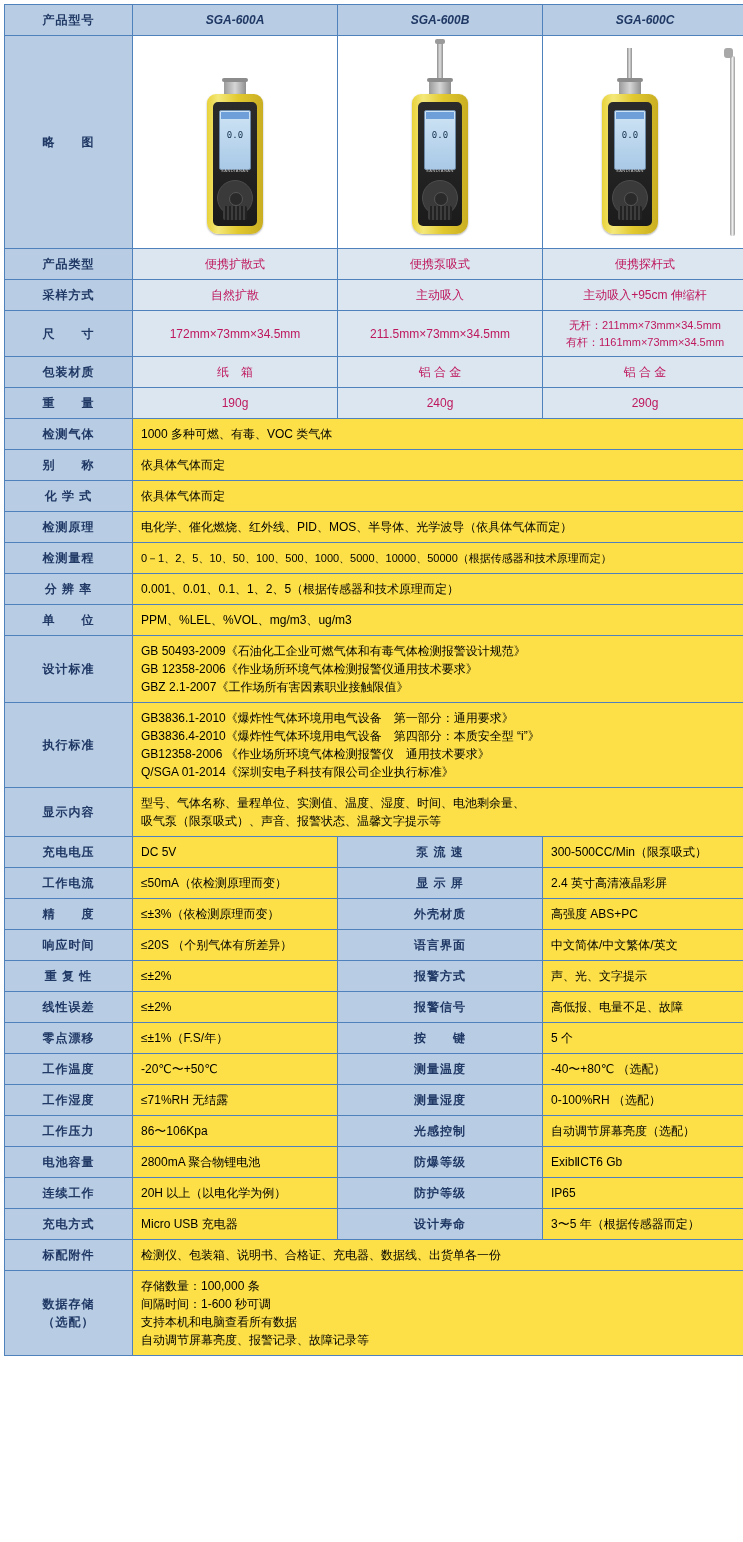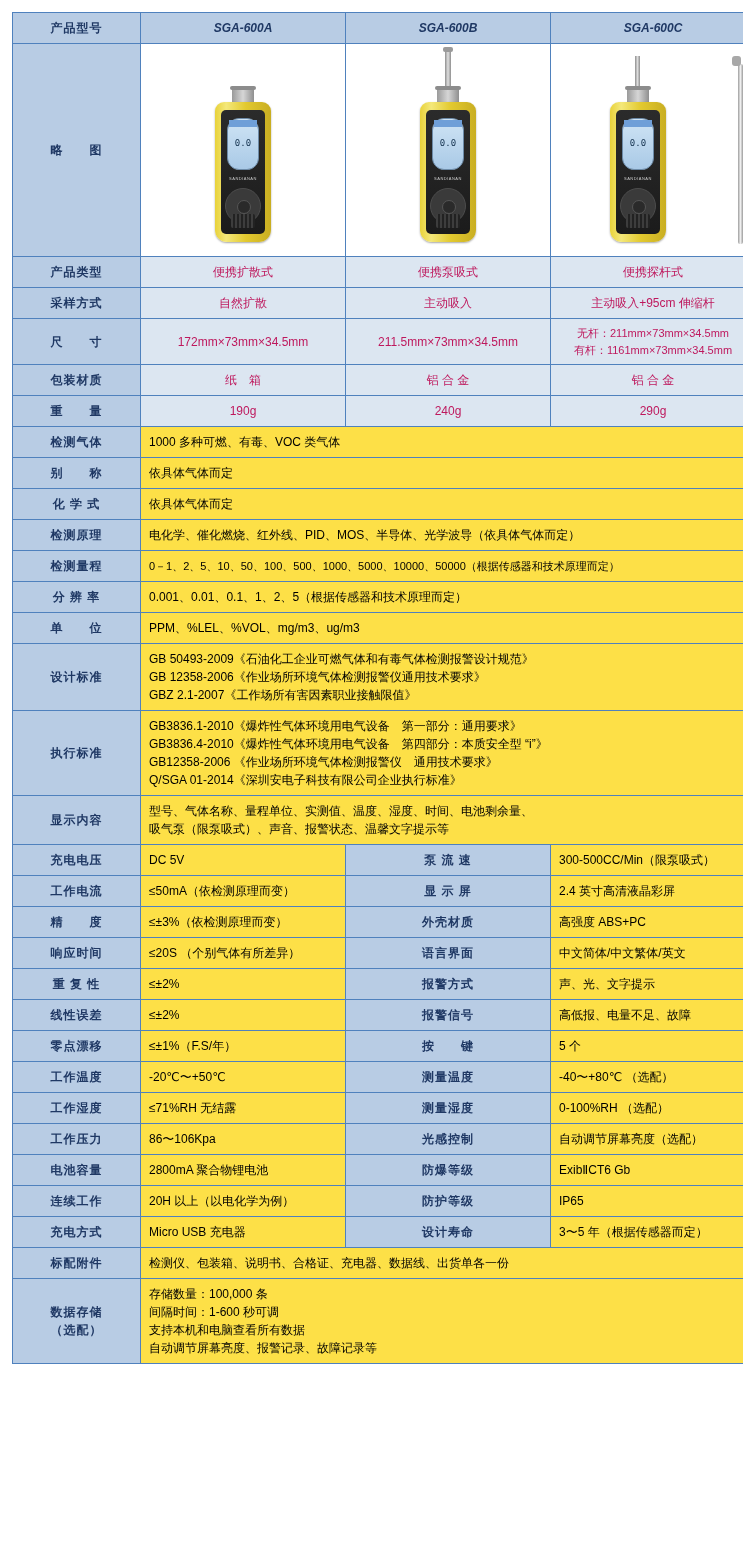--- a/index.html
+++ b/index.html
@@ -9,21 +9,21 @@
   }
   body {
     width: 743px;
     font-family: "Liberation Sans", "DejaVu Sans", sans-serif;
     font-size: 12px;
     color: #000000;
   }
   .sheet {
     width: 743px;
     box-sizing: border-box;
-    padding: 12px;
+    padding: 4px;
   }
   table.spec {
     border-collapse: collapse;
     width: 743px;
     table-layout: fixed;
   }
   table.spec td {
     border: 1px solid #4f81bd;
     padding: 6px 8px;
     vertical-align: middle;
@@ -101,24 +101,24 @@
     top: 8px;
     bottom: 8px;
     background: linear-gradient(180deg,#2b2b2b,#1b1b1b);
     border-radius: 5px;
   }
   .screen {
     position: absolute;
     left: 6px;
     right: 6px;
     top: 8px;
-    height: 52px;
+    height: 60px;
     background: linear-gradient(180deg,#cfe4f5,#a9c9e6);
     border: 1px solid #6d8ba8;
-    border-radius: 12px;
+    border-radius: 2px;
     box-sizing: border-box;
   }
   .screen .topbar {
     height: 7px;
     background: #6f9fd8;
     margin: 1px 1px 0 1px;
   }
   .screen .reading {
     font-size: 9px;
     color: #14324f;

